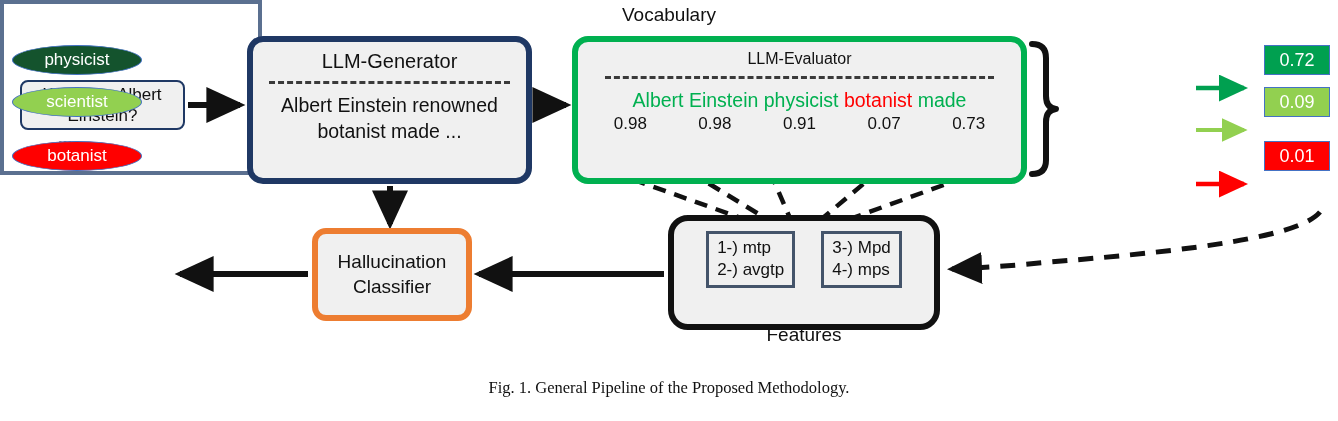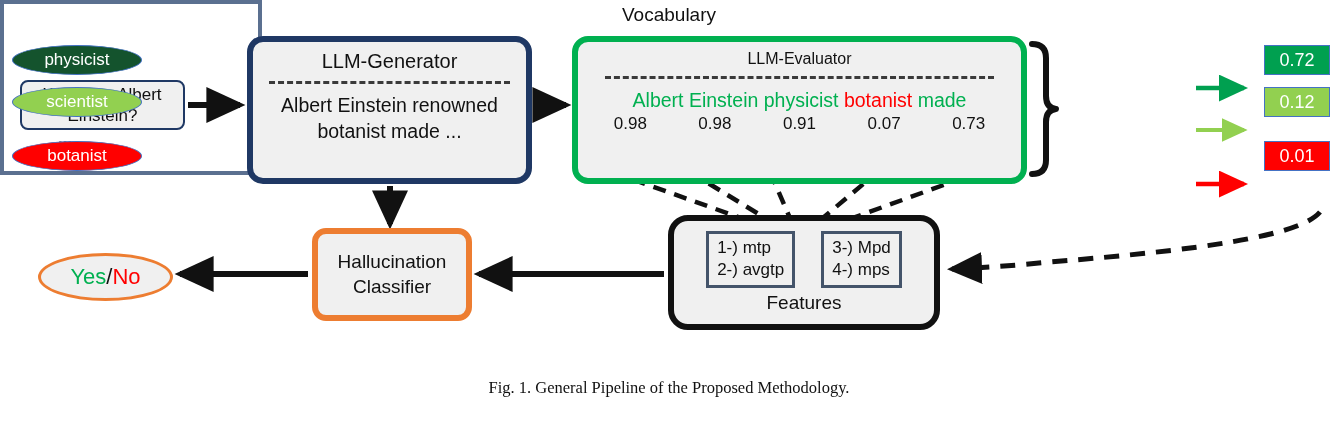--- a/index.html
+++ b/index.html
@@ -168,20 +168,21 @@
   }
 
   
   #features-box {
     left: 668px; top: 215px;
     width: 272px; height: 115px;
     border: 6px solid #111111;
     border-radius: 20px;
     justify-content: flex-start;
     padding-top: 10px;
+    gap: 32px;
   }
   #features-inner {
     display: flex;
     gap: 26px;
   }
   .feature-group {
     border: 3px solid #44546A;
     background: #F0F0F0;
     padding: 3px 8px 4px 8px;
     font-size: 17px;
@@ -324,21 +325,21 @@
     <div id="vocab-header">
       <span class="h-vocab">Vocabulary</span>
     </div>
     <div id="vocab-rows">
         <div class="vocab-row" style="top: 43px;">
           <span class="vocab-pill" style="background: #14532d; text-align: center;">physicist</span>
           <span class="vocab-prob" style="background: rgb(0, 160, 80);">0.72</span>
         </div>
         <div class="vocab-row" style="top: 85px;">
           <span class="vocab-pill" style="background: rgb(146, 208, 80);">scientist</span>
-          <span class="vocab-prob" style="background: rgb(146, 208, 80);">0.12</span>
+          <span class="vocab-prob" style="background: rgb(146, 208, 80);">0.09</span>
         </div>
         <div class="vocab-row" style="top: 122px;">
           <span class="ellipsis-vocab">...</span>
           <span class="ellipsis-prob">...</span>
         </div>
         <div class="vocab-row" style="top: 139px;">
           <span class="vocab-pill" style="background: rgb(255, 0, 0);">botanist</span>
           <span class="vocab-prob" style="background: rgb(255, 0, 0);">0.01</span>
         </div>
       </div>
@@ -356,21 +357,16 @@
       </div>
     </div>
     <div id="features-label">Features</div>
   </div>
 
   <div class="node" id="classifier-box">
     <span>Hallucination</span>
     <span>Classifier</span>
   </div>
 
-  <div class="node" id="verdict-ellipse">
-    <div>
-      <span class="v-yes">Yes</span><span class="v-sep">/</span><span class="v-no">No</span>
-    </div>
-  </div>
 
   <div id="caption">Fig. 1.   General Pipeline of the Proposed Methodology.</div>
 
 </div>
 
 </body></html>

